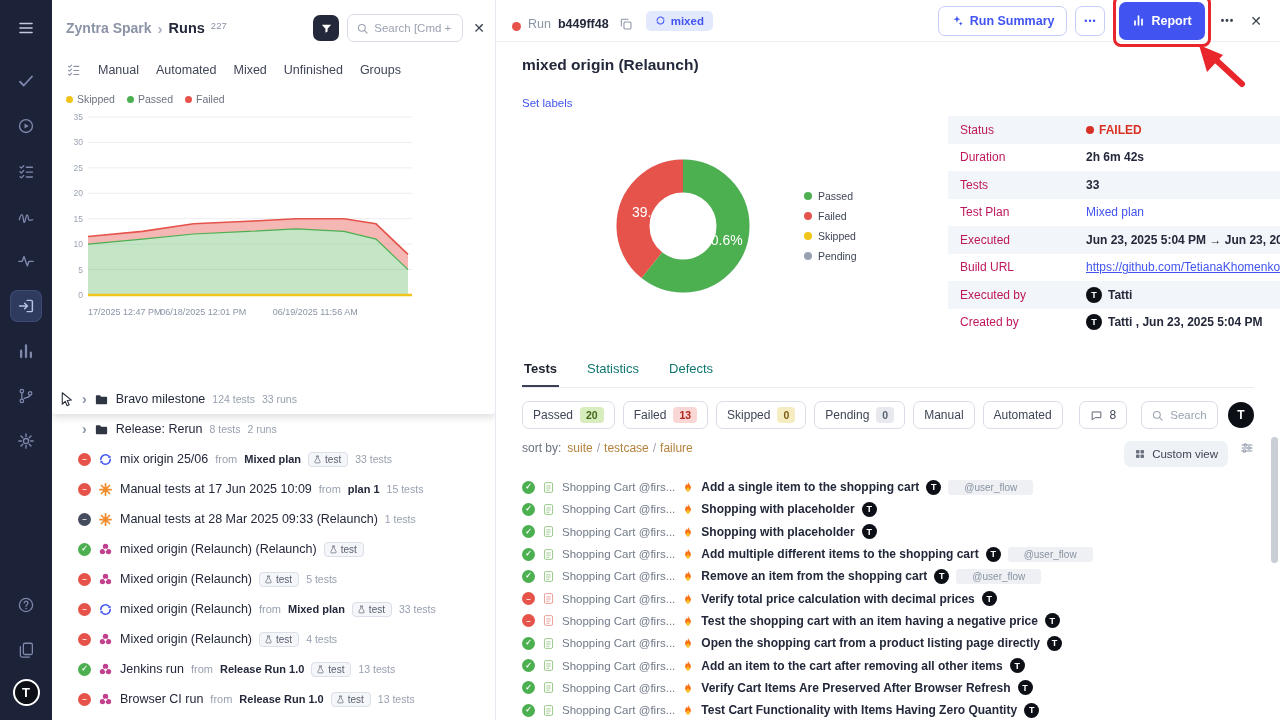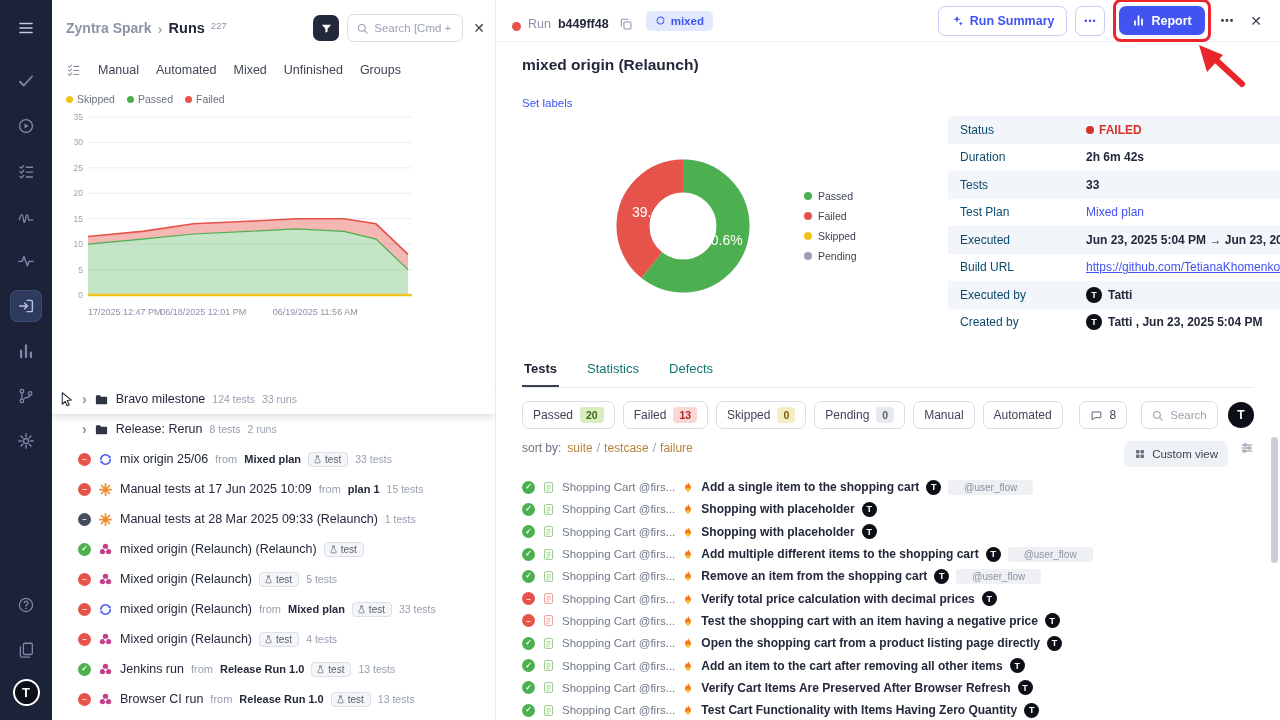--- a/index.html
+++ b/index.html
@@ -63,40 +63,40 @@
 .dp-run-label{color:#8b93a7}
 .dp-run-id{color:#23283a;font-weight:600}
 .copy-icon{color:#8b93a7;width:14px;height:14px;cursor:pointer;margin-left:3px}
 .badge-mixed{display:inline-flex;align-items:center;gap:5px;background:#e3e9fd;color:#4154f1;font-size:11.5px;font-weight:600;border-radius:5px;padding:4px 9px;cursor:pointer;margin-left:6px}
 .badge-mixed .icn{width:11px;height:11px}
 .dp-actions{display:flex;align-items:center}
 .btn-outline{display:inline-flex;align-items:center;gap:6px;border:1px solid #c6cdf8;color:#4154f1;font-size:12.5px;font-weight:600;border-radius:7px;height:30px;padding:0 12px;background:#fff;cursor:pointer;font-family:inherit}
 .btn-outline .icn{width:13px;height:13px}
 .btn-mini{width:30px;height:30px;display:inline-flex;align-items:center;justify-content:center;border:1px solid #c6cdf8;border-radius:7px;color:#4154f1;font-size:9px;letter-spacing:1px;cursor:pointer;background:#fff;margin-left:8px}
 .report-wrap{position:relative;margin-left:14px;display:inline-flex}
-.btn-primary{display:inline-flex;align-items:center;gap:6px;background:#4154f1;color:#fff;font-size:12.5px;font-weight:600;border-radius:7px;height:29px;padding:0 13px;border:none;cursor:pointer;font-family:inherit}
+.btn-primary{display:inline-flex;align-items:center;gap:6px;background:#4154f1;color:#fff;font-size:12.5px;font-weight:600;border-radius:7px;height:38px;padding:0 13px;border:none;cursor:pointer;font-family:inherit}
 .btn-primary .icn{width:13px;height:13px}
 .annotation-box{position:absolute;inset:-7px -6px;border:3px solid #e8262b;border-radius:8px;pointer-events:none}
 .dp-more{color:#3c4250;letter-spacing:1px;font-size:10px;margin-left:16px;cursor:pointer;font-weight:700}
 .dp-close{color:#3c4250;font-size:14px;margin-left:16px;cursor:pointer}
 .annotation-arrow{position:absolute;top:44px;right:30px;width:58px;height:44px;pointer-events:none;z-index:6}
 .dp-body{flex:1;overflow:hidden;padding:14px 26px 0;position:relative}
 .dp-title{font-size:15.5px;font-weight:700;color:#23283a}
 .dp-setlabels{font-size:11.5px;color:#4154f1;margin-top:9px;display:inline-block;cursor:pointer}
 .dp-overview{display:flex;margin-top:6px}
 .donut-zone{display:flex;align-items:center;gap:54px;padding-left:94px;width:420px;flex-shrink:0}
 .donut-wrap{position:relative;width:134px;height:134px}
 .donut-label{position:absolute;color:#fff;font-size:14px;font-weight:400}
 .donut-legend{font-size:10.5px;color:#3f4556;display:flex;flex-direction:column;gap:8px}
 .dl-item{display:flex;align-items:center;gap:6px}
 .dl-dot{width:8px;height:8px;border-radius:50%}
 .details-table{flex:1;font-size:12px;margin-left:6px;align-self:flex-start}
 .dt-row{display:flex;align-items:center;min-height:27.5px}
 .dt-row:nth-child(odd){background:#f2f5f9}
-.dt-label{width:138px;color:#0c4a6e;padding-left:12px;flex-shrink:0}
+.dt-label{width:138px;color:#be185d;padding-left:12px;flex-shrink:0}
 .dt-value{color:#23283a;display:inline-flex;align-items:center;gap:6px;font-weight:600;padding-right:10px;overflow:hidden;white-space:nowrap;text-overflow:ellipsis}
 .dt-value.link{color:#4154f1;font-weight:500;cursor:pointer}
 .dt-value.url{color:#4154f1;text-decoration:underline;font-weight:500;cursor:pointer}
 .dt-status{color:#d93025;font-weight:700;display:inline-flex;align-items:center;gap:5px}
 .dot-s{width:8px;height:8px;background:#d93025;border-radius:50%}
 .mini-avatar{width:16px;height:16px;border-radius:50%;background:#0d0f17;color:#fff;font-size:9px;font-weight:700;display:inline-flex;align-items:center;justify-content:center;flex-shrink:0}
 .dp-tabs{display:flex;gap:26px;border-bottom:1px solid #e8ebf1;margin-top:16px}
 .dp-tab{font-size:13px;color:#0f766e;padding:9px 2px;cursor:pointer}
 .dp-tab.active{color:#1d212e;font-weight:700;border-bottom:2.5px solid #3a4154}
 .filter-row{display:flex;align-items:center;gap:8px;margin-top:13px}

